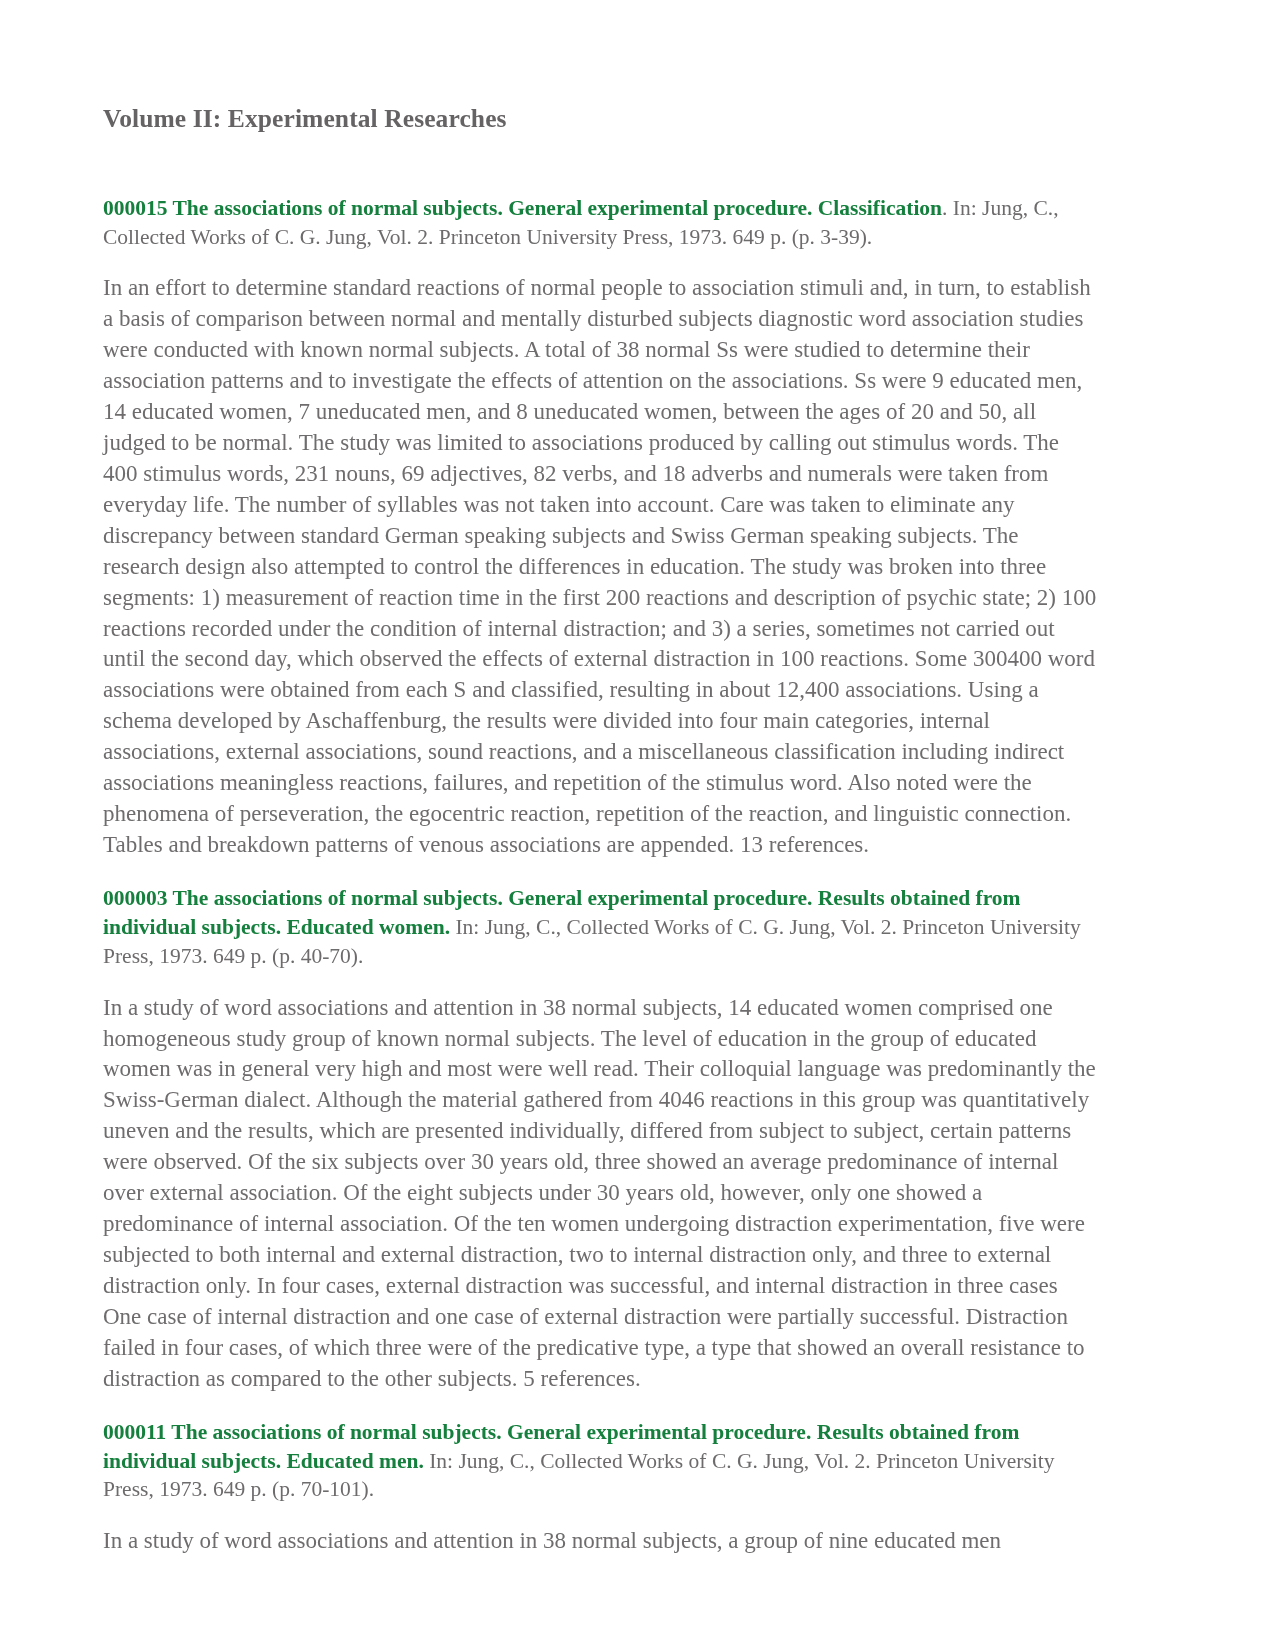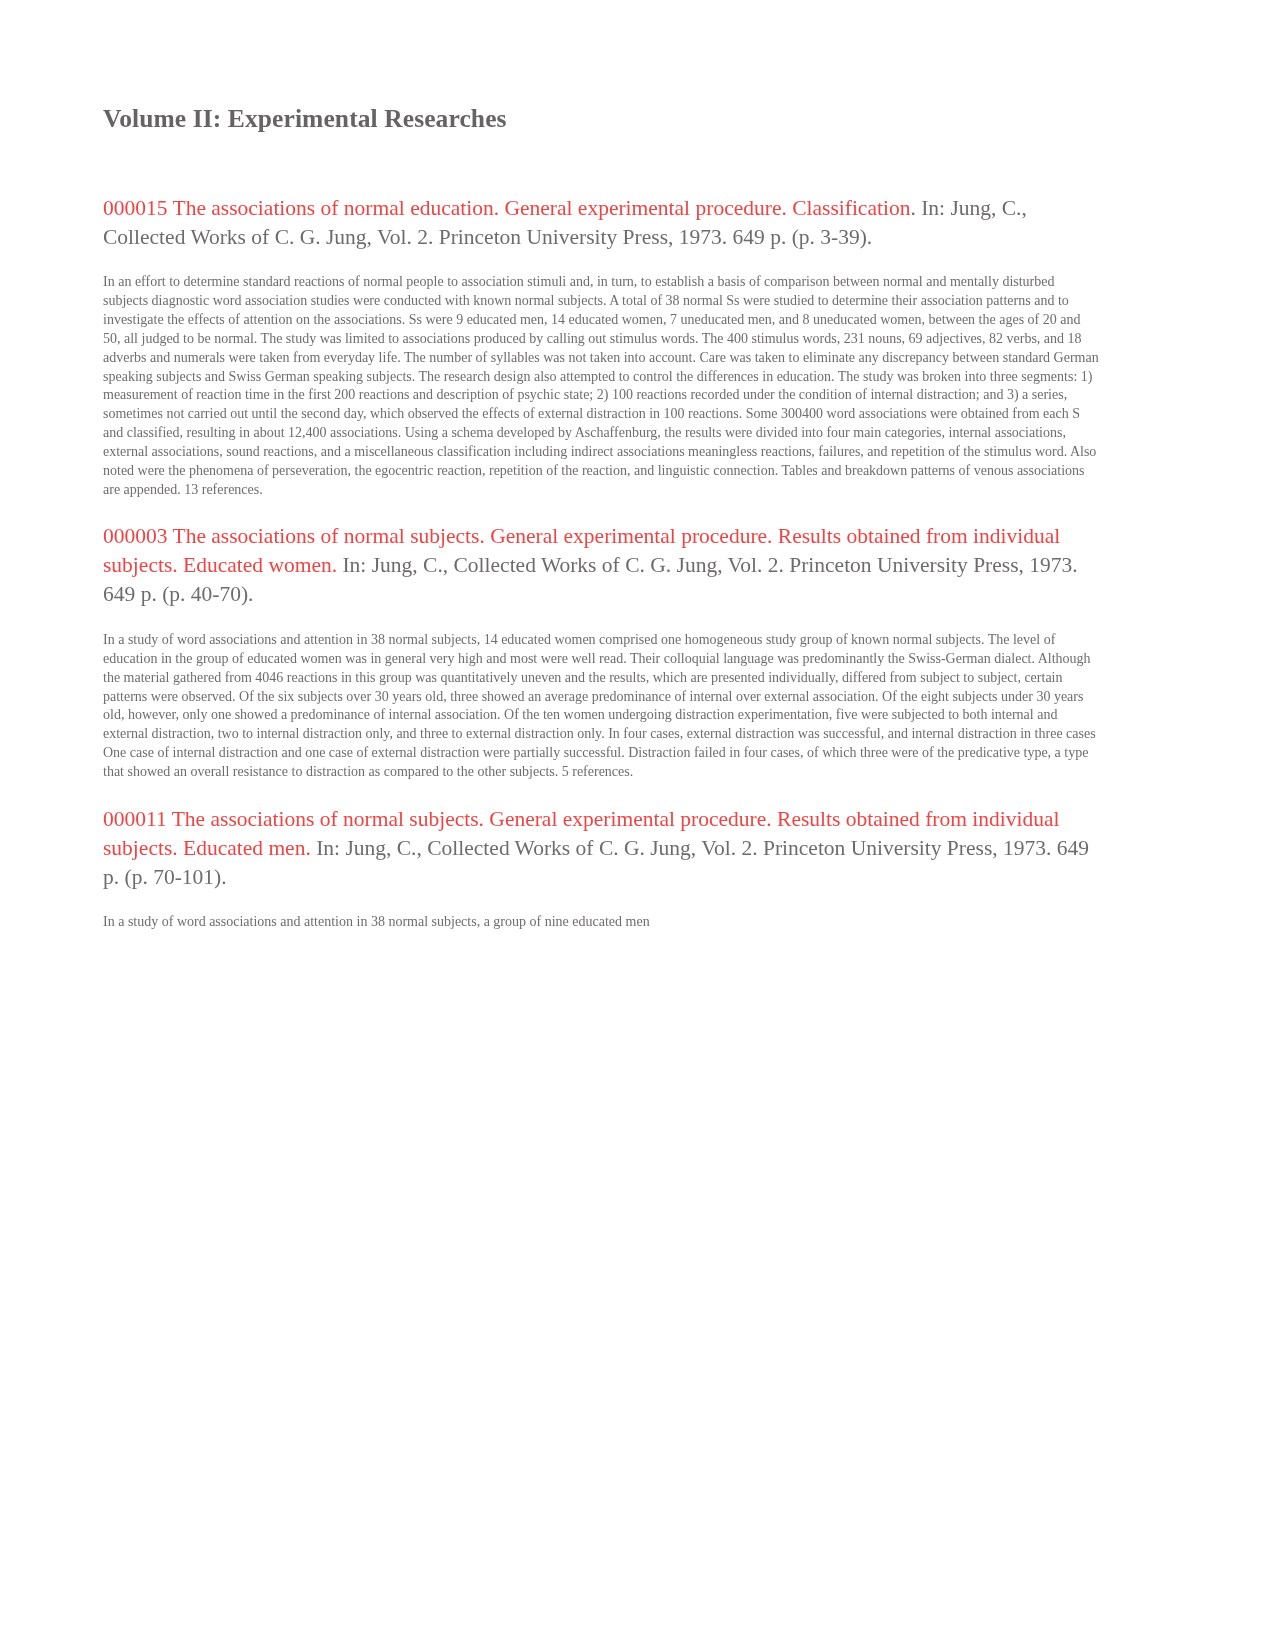--- a/index.html
+++ b/index.html
@@ -35,50 +35,50 @@
   }
   .entry-heading {
     font-family: "Liberation Serif", "DejaVu Serif", serif;
     font-size: 21.5px;
     color: #6b686a;
     line-height: 1.345;
     margin: 0;
     text-align: left;
   }
   .entry-heading .ttl {
-    font-weight: normal;
-    color: #ef4444;
+    font-weight: bold;
+    color: #15803d;
   }
   .entry-heading .cite {
     font-weight: normal;
     color: #6e6b6d;
   }
   .body-para {
     font-family: "Liberation Serif", "DejaVu Serif", serif;
-    font-size: 14px;
+    font-size: 23px;
     color: #6f6c6e;
     line-height: 1.345;
     margin: 0;
     text-align: left;
   }
   .gap-title { height: 59px; }
   .gap-after-heading { height: 22px; }
   .gap-between-entries { height: 23px; }
 </style>
 </head>
 <body>
 
 <div class="page">
   <div class="content">
 
     <h1 class="doc-title">Volume II: Experimental Researches</h1>
 
     <div class="gap-title"></div>
 
-    <p class="entry-heading"><span class="ttl">000015</span><span class="ttl"> </span><span class="ttl">The associations of normal education. General experimental procedure. Classification</span><span class="cite">. In: Jung, C., Collected Works of C. G. Jung, Vol. 2. Princeton University Press, 1973. 649 p. (p. 3-39).</span></p>
+    <p class="entry-heading"><span class="ttl">000015</span><span class="ttl"> </span><span class="ttl">The associations of normal subjects. General experimental procedure. Classification</span><span class="cite">. In: Jung, C., Collected Works of C. G. Jung, Vol. 2. Princeton University Press, 1973. 649 p. (p. 3-39).</span></p>
 
     <div class="gap-after-heading"></div>
 
     <p class="body-para">In an effort to determine standard reactions of normal people to association stimuli and, in turn, to establish a basis of comparison between normal and mentally disturbed subjects diagnostic word association studies were conducted with known normal subjects. A total of 38 normal Ss were studied to determine their association patterns and to investigate the effects of attention on the associations. Ss were 9 educated men, 14 educated women, 7 uneducated men, and 8 uneducated women, between the ages of 20 and 50, all judged to be normal. The study was limited to associations produced by calling out stimulus words. The 400 stimulus words, 231 nouns, 69 adjectives, 82 verbs, and 18 adverbs and numerals were taken from everyday life. The number of syllables was not taken into account. Care was taken to eliminate any discrepancy between standard German speaking subjects and Swiss German speaking subjects. The research design also attempted to control the differences in education. The study was broken into three segments: 1) measurement of reaction time in the first 200 reactions and description of psychic state; 2) 100 reactions recorded under the condition of internal distraction; and 3) a series, sometimes not carried out until the second day, which observed the effects of external distraction in 100 reactions. Some 300400 word associations were obtained from each S and classified, resulting in about 12,400 associations. Using a schema developed by Aschaffenburg, the results were divided into four main categories, internal associations, external associations, sound reactions, and a miscellaneous classification including indirect associations meaningless reactions, failures, and repetition of the stimulus word. Also noted were the phenomena of perseveration, the egocentric reaction, repetition of the reaction, and linguistic connection. Tables and breakdown patterns of venous associations are appended. 13 references.</p>
 
     <div class="gap-between-entries"></div>
 
     <p class="entry-heading"><span class="ttl">000003</span><span class="ttl"> </span><span class="ttl">The associations of normal subjects. General experimental procedure. Results obtained from individual subjects. Educated women.</span><span class="cite"> In: Jung, C., Collected Works of C. G. Jung, Vol. 2. Princeton University Press, 1973. 649 p. (p. 40-70).</span></p>
 
     <div class="gap-after-heading"></div>

